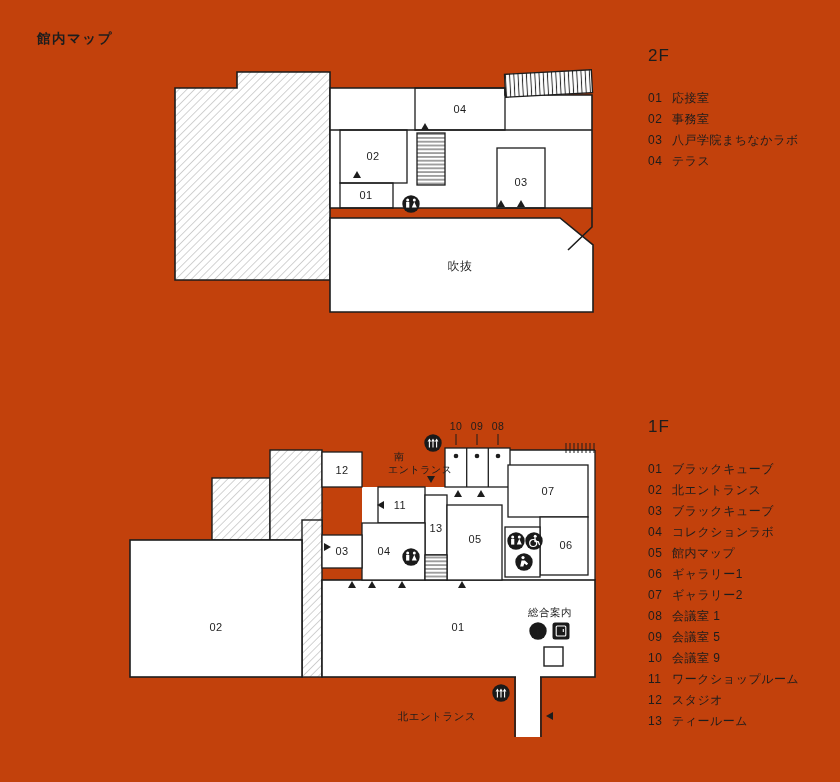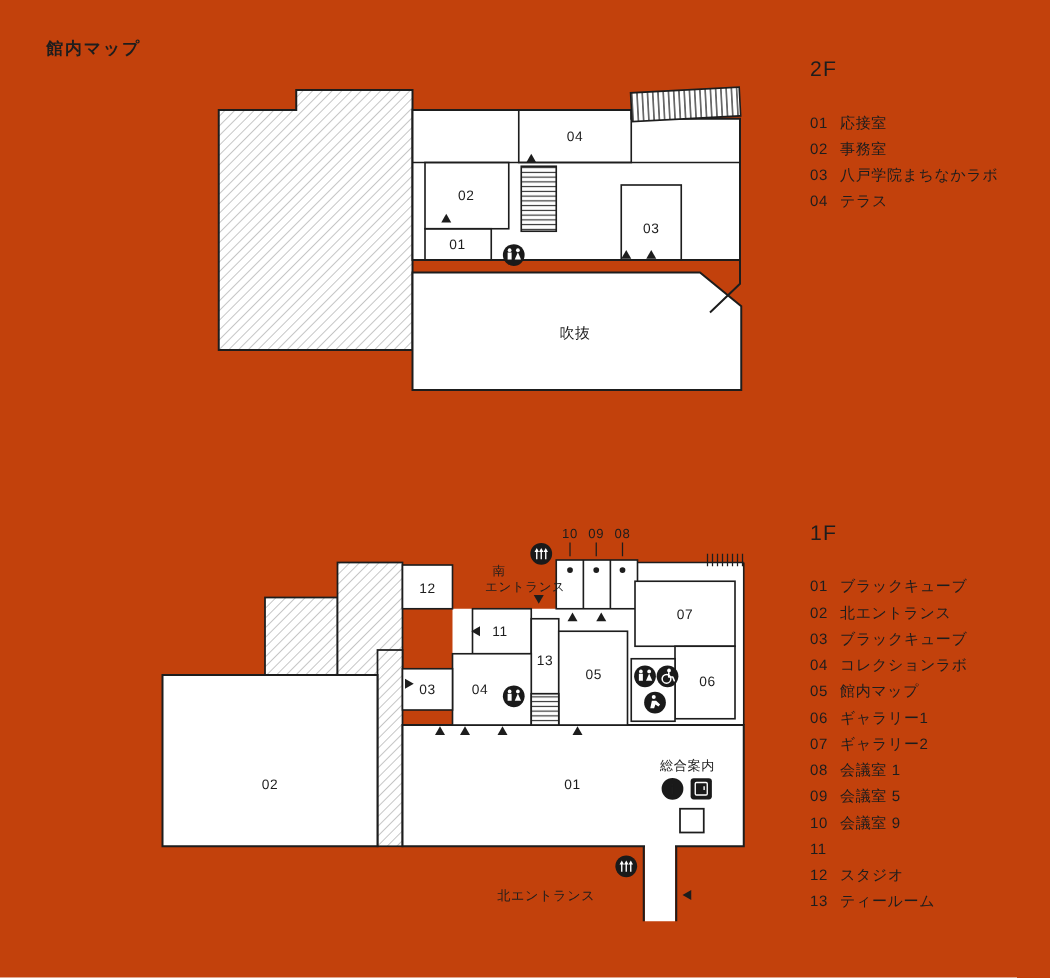--- a/index.html
+++ b/index.html
@@ -270,20 +270,21 @@
       <div class="legend-row">
           <span class="legend-no">09</span>
           <span>会議室 5</span>
         </div>
       <div class="legend-row">
           <span class="legend-no">10</span>
           <span>会議室 9</span>
         </div>
       <div class="legend-row">
           <span class="legend-no">11</span>
+          <span>ワークショップルーム</span>
         </div>
       <div class="legend-row">
           <span class="legend-no">12</span>
           <span>スタジオ</span>
         </div>
       <div class="legend-row">
           <span class="legend-no">13</span>
           <span>ティールーム</span>
         </div>
     </div>

